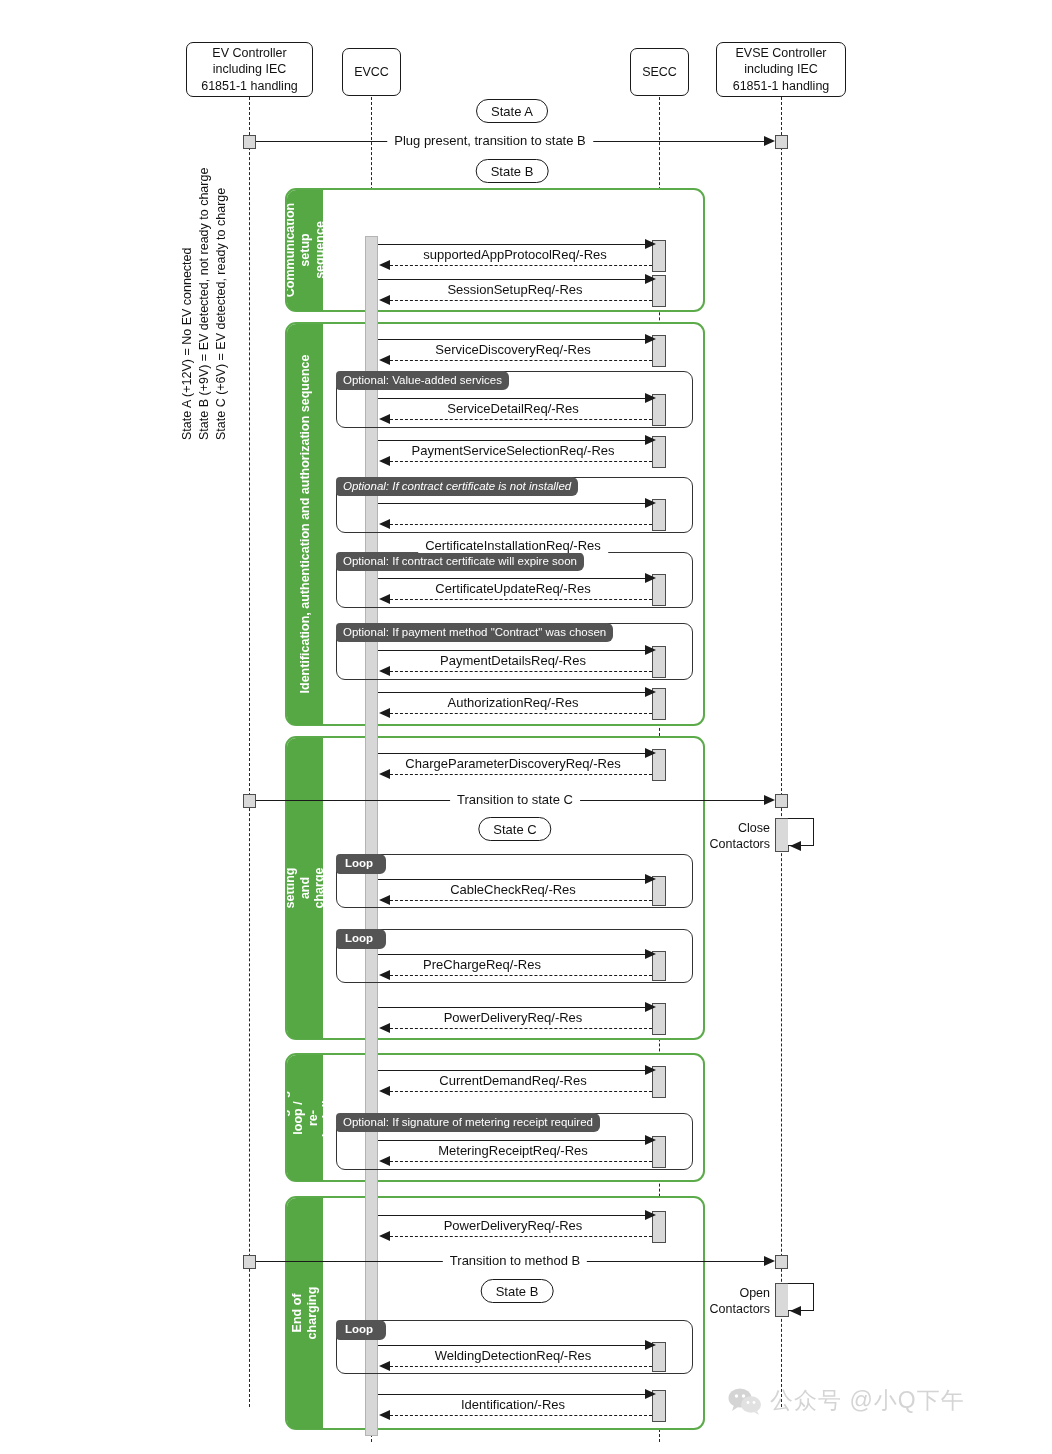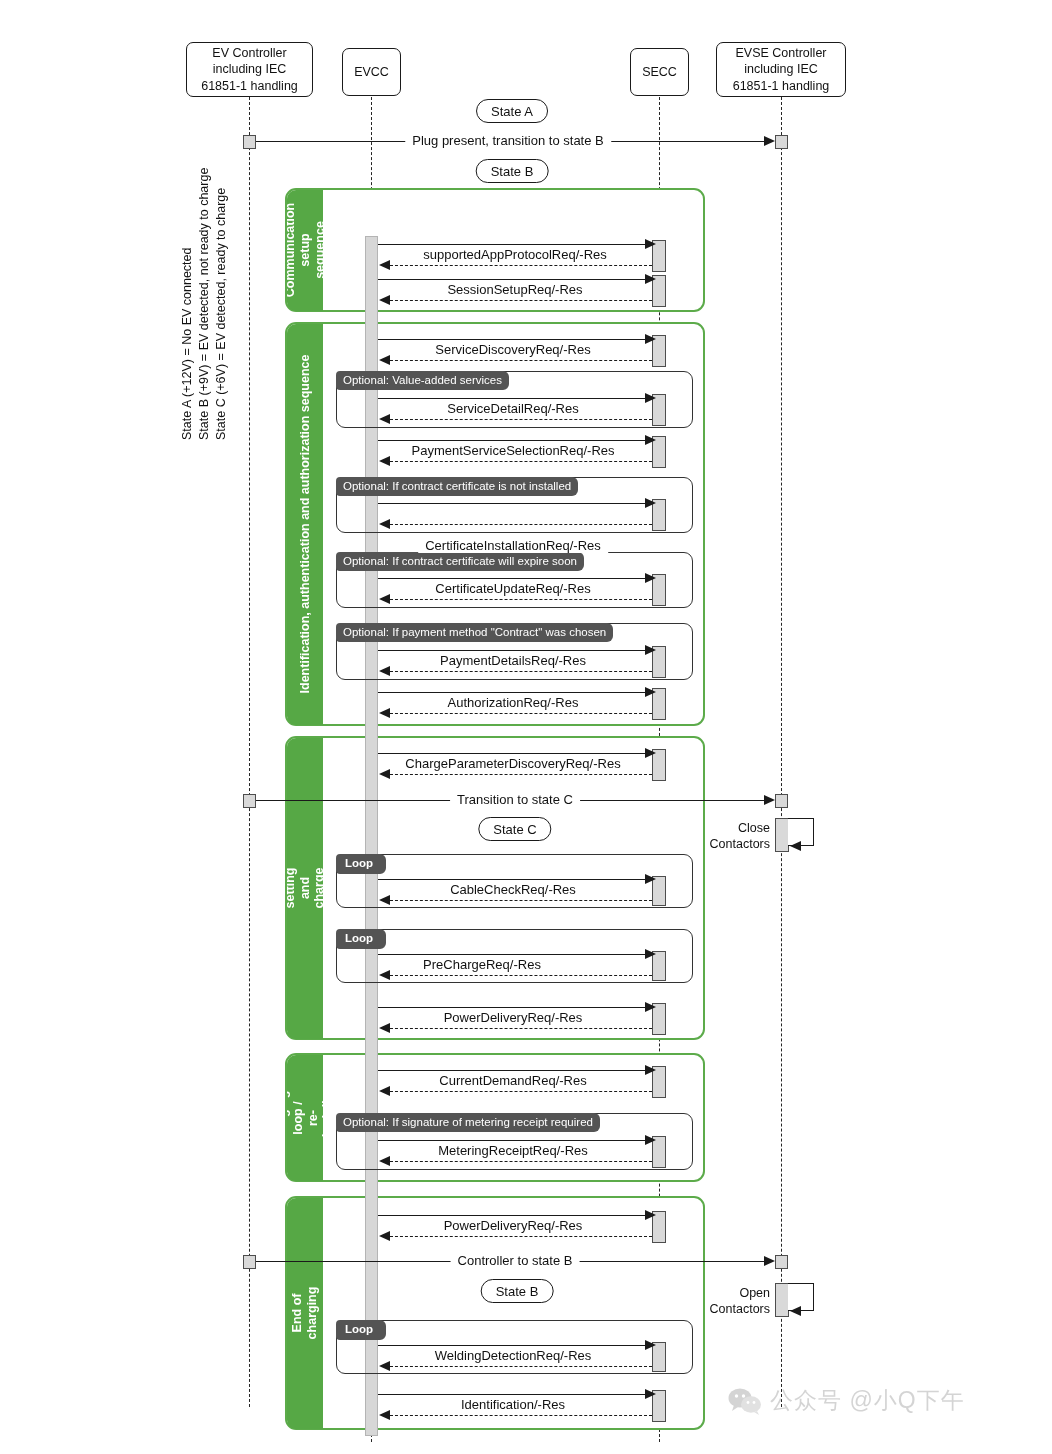--- a/index.html
+++ b/index.html
@@ -256,21 +256,21 @@
   </div>
 
   <div class="pill" style="left:512px; top:99px; height:24px;">
     <span>State A</span>
   </div>
 
   <div class="activation" style="left:243px; top:135px; width:13px; height:14px;"></div>
   <div class="activation" style="left:775px; top:135px; width:13px; height:14px;"></div>
   <div class="msg-line" style="left:256px; top:141px; width:509px;"></div>
   <div class="arrow-r" style="left:764px; top:136px;"></div>
-  <div class="msg-label" style="left:508px; top:134px;text-align:center;">Plug present, transition to state B</div>
+  <div class="msg-label" style="left:490px; top:134px;text-align:center;">Plug present, transition to state B</div>
 
   <div class="pill" style="left:512px; top:159px; height:24px;">
     <span>State B</span>
   </div>
 
   <div class="activation tall" style="left:365px; top:236px; width:13px; height:1200px;"></div>
 
   <div class="gblock" style="left:285px; top:188px; width:420px; height:124px;">
     <div class="gtab">
       <span class="two-line">Communication
@@ -316,21 +316,21 @@
   <div class="msg-label" style="left:513px; top:402px;">ServiceDetailReq/-Res</div>
 
   <div class="activation" style="left:652px; top:436px; width:14px; height:32px;"></div>
   <div class="msg-line" style="left:378px; top:440px; width:274px;"></div>
   <div class="arrow-r" style="left:645px; top:435px;"></div>
   <div class="msg-line dashed" style="left:390px; top:461px; width:262px;"></div>
   <div class="arrow-l" style="left:379px; top:456px;"></div>
   <div class="msg-label" style="left:513px; top:444px;">PaymentServiceSelectionReq/-Res</div>
 
   <div class="frag" style="left:336px; top:477px; width:357px; height:56px;"></div>
-  <div class="frag-label" style="left:336px; top:477px;">Optional: If contract certificate is not installed</div>
+  <div class="frag-label" style="left:336px; top:477px;font-style:italic;">Optional: If contract certificate is not installed</div>
   <div class="activation" style="left:652px; top:499px; width:14px; height:32px;"></div>
   <div class="msg-line" style="left:378px; top:503px; width:274px;"></div>
   <div class="arrow-r" style="left:645px; top:498px;"></div>
   <div class="msg-line dashed" style="left:390px; top:524px; width:262px;"></div>
   <div class="arrow-l" style="left:379px; top:519px;"></div>
   <div class="msg-label" style="left:513px; top:507px;margin-top:32px;">CertificateInstallationReq/-Res</div>
 
   <div class="frag" style="left:336px; top:552px; width:357px; height:56px;"></div>
   <div class="frag-label" style="left:336px; top:552px;">Optional: If contract certificate will expire soon</div>
   <div class="activation" style="left:652px; top:574px; width:14px; height:32px;"></div>
@@ -447,21 +447,21 @@
   <div class="msg-line" style="left:378px; top:1215px; width:274px;"></div>
   <div class="arrow-r" style="left:645px; top:1210px;"></div>
   <div class="msg-line dashed" style="left:390px; top:1236px; width:262px;"></div>
   <div class="arrow-l" style="left:379px; top:1231px;"></div>
   <div class="msg-label" style="left:513px; top:1219px;">PowerDeliveryReq/-Res</div>
 
   <div class="activation" style="left:243px; top:1255px; width:13px; height:14px;"></div>
   <div class="activation" style="left:775px; top:1255px; width:13px; height:14px;"></div>
   <div class="msg-line" style="left:256px; top:1261px; width:509px; z-index:10;"></div>
   <div class="arrow-r" style="left:764px; top:1256px; z-index:10;"></div>
-  <div class="msg-label" style="left:515px; top:1254px; z-index:11;">Controller  to state B</div>
+  <div class="msg-label" style="left:515px; top:1254px; z-index:11;">Transition  to method B</div>
 
   <div class="pill" style="left:517px; top:1279px; height:24px;">
     <span>State B</span>
   </div>
 
   <div class="selfcall" style="left:775px; top:1283px; width:40px; height:34px;">
     <div class="sbar" style="height:34px;"></div>
     <div class="sbox" style="left:13px; top:0; width:26px; height:28px;"></div>
     <div class="arrow-l" style="left:15px; top:23px;"></div>
   </div>

